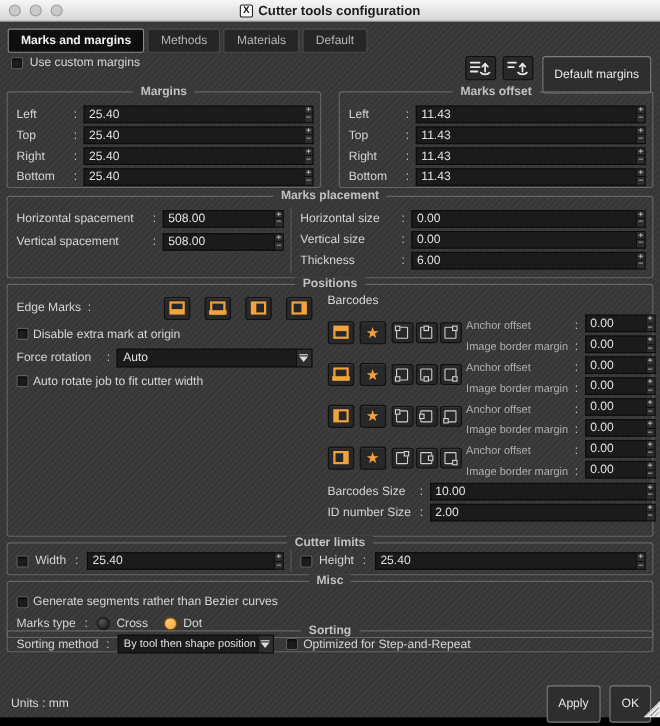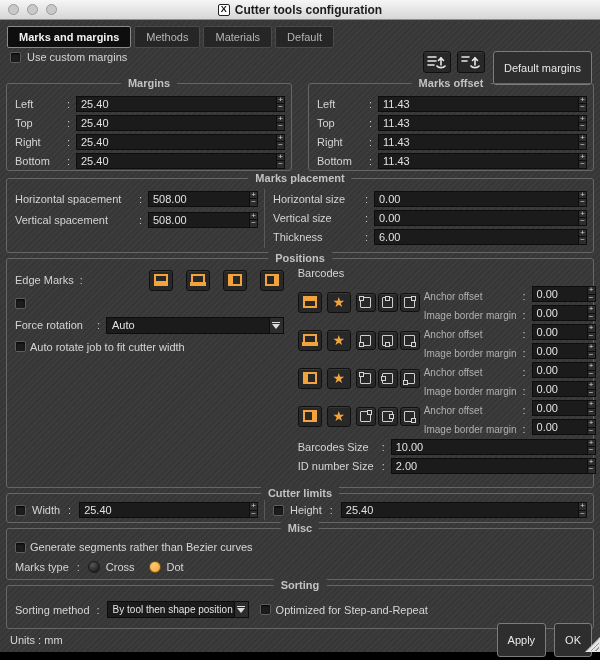--- a/index.html
+++ b/index.html
@@ -97,21 +97,21 @@
   .bc-icons{display:flex;align-items:center;gap:5px;width:126px;flex:0 0 auto;}
   .bc-anchors{display:flex;gap:2px;}
   .bc-fields{flex:1;display:flex;flex-direction:column;justify-content:center;}
   .bc-frow{display:flex;align-items:flex-end;height:19px;gap:4px;}
   .bc-lbl{flex:1;font-size:10px;color:#b0b0b0;white-space:nowrap;}
   .bc-spin{flex:0 0 64px;}
   .g-limits{left:6px;top:472px;width:588px;height:30px;padding:6px 6px 2px 8px;display:flex;align-items:center;}
   .lim-half-l{width:249px;display:flex;align-items:center;gap:6px;padding-right:6px;}
   .lim-half-r{flex:1;display:flex;align-items:center;gap:6px;padding-left:8px;}
   .g-misc{left:6px;top:507px;width:588px;height:52px;padding:10px 6px 4px 8px;display:flex;flex-direction:column;gap:3px;}
-  .g-sort{left:6px;top:564px;width:588px;height:44px;padding:9px 6px 4px 8px;display:flex;align-items:center;gap:5px;}
+  .g-sort{left:6px;top:552px;width:588px;height:20px;padding:9px 6px 4px 8px;display:flex;align-items:center;gap:5px;}
   .footer{position:absolute;left:10px;right:8px;top:608px;height:22px;display:flex;align-items:center;}
   .grip{position:absolute;right:0;bottom:0;width:0;height:0;
     border-left:15px solid transparent;border-bottom:15px solid #e6e6e6;}
   .grip-lines{position:absolute;right:1px;bottom:1px;width:12px;height:12px;
     background:repeating-linear-gradient(135deg,transparent 0 2px,#9a9a9a 2px 3px);
     clip-path:polygon(100% 0,100% 100%,0 100%);}
   svg{display:block;}
 </style>
 </head>
 <body>
@@ -349,20 +349,21 @@
               </div>
             <div class="tool-btn icon-btn">
                 <span class="emark">
                   <span class="bar bar-r"></span>
                 </span>
               </div>
           </div>
         </div>
         <div class="frow" style="height:21px">
           <span class="cb"></span>
+          <span class="lbl">Disable extra mark at origin</span>
         </div>
         <div class="frow" style="height:22px">
           <span class="flbl" style="width:76px">Force rotation</span>
           <span class="fcolon">:</span>
           <div class="combo" style="flex:1">
             <span class="combo-text">Auto</span>
             <span class="dd">
                 <span class="dd-line"></span>
                 <span class="dd-tri"></span>
               </span>

